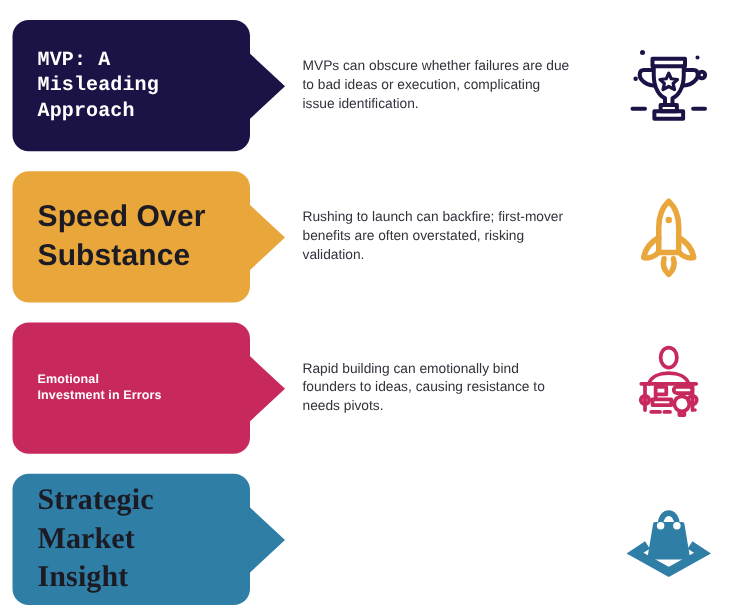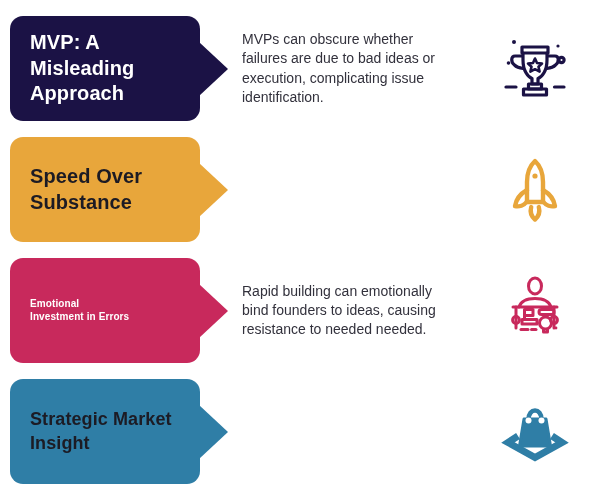--- a/index.html
+++ b/index.html
@@ -9,25 +9,25 @@
   .row{display:flex;align-items:center;height:119px;margin-bottom:2px;}
   .box{position:relative;flex:none;width:190px;height:105px;border-radius:13px;
        background:var(--box);display:flex;align-items:center;
        padding:0 8px 0 20px;box-sizing:border-box;}
   .box::after{content:"";position:absolute;left:calc(100% - 1px);top:50%;
        transform:translateY(-50%);width:0;height:0;
        border-top:27px solid transparent;border-bottom:27px solid transparent;
        border-left:29px solid var(--box);}
   .title{margin:0;font-weight:700;color:var(--title-color);line-height:1.28;
        white-space:pre-line;letter-spacing:.1px;}
-  .row[data-row="0"] .title{font-size:20px;}
-  .row[data-row="1"] .title{font-size:20px;}
+  .row[data-row="0"] .title{font-size:16px;font-family:Liberation Mono, monospace;}
+  .row[data-row="1"] .title{font-size:24px;}
   .row[data-row="2"] .title{font-size:10px;}
-  .row[data-row="3"] .title{font-size:18px;}
-  .desc{width:216px;margin:0 0 0 42px;font-size:14px;line-height:1.36;
+  .row[data-row="3"] .title{font-size:24px;font-family:Liberation Serif, serif;}
+  .desc{width:216px;margin:0 0 0 42px;font-size:11px;line-height:1.36;
        color:#32313c;font-weight:500;}
   .icon-wrap{width:86px;height:86px;margin-left:auto;margin-right:22px;
        display:flex;align-items:center;justify-content:center;color:var(--box);}
   .icon-wrap svg{width:80px;height:80px;display:block;}
 </style>
 </head>
 <body>
 
 <div class="page">
 
@@ -54,37 +54,38 @@
         <path d="M59.5 58 H69"></path>
       </svg>
     </div>
   </section>
 
   <section class="row" data-row="1" style="--box: #e8a63b; --title-color: #1c1b24;">
     <div class="box">
       <h2 class="title">Speed Over
 Substance</h2>
     </div>
+    <p class="desc">Rushing to launch can backfire; first-mover benefits are often overstated, risking validation.</p>
     <div class="icon-wrap">
       <svg viewBox="0 0 80 80" fill="none" stroke="currentColor" stroke-width="4.4" stroke-linecap="round" stroke-linejoin="round">
         <path d="M40 11 C34 16.5 32 24 32 32 V52 H48 V32 C48 24 46 16.5 40 11 Z"></path>
         <circle cx="40" cy="26" r="2.6" fill="currentColor" stroke="none"></circle>
         <path d="M32 40 C25 44 21 50 20 56 C24 57 29 55.5 32 51.5"></path>
         <path d="M48 40 C55 44 59 50 60 56 C56 57 51 55.5 48 51.5"></path>
         <path d="M36.2 57 C34.8 62 36 66 40 69.5 C44 66 45.2 62 43.8 57"></path>
       </svg>
     </div>
   </section>
 
   <section class="row" data-row="2" style="--box: #c8295c; --title-color: #ffffff;">
     <div class="box">
       <h2 class="title">Emotional
 Investment in Errors</h2>
     </div>
-    <p class="desc">Rapid building can emotionally bind founders to ideas, causing resistance to needed needed.</p>
+    <p class="desc">Rapid building can emotionally bind founders to ideas, causing resistance to needs pivots.</p>
     <div class="icon-wrap">
       <svg viewBox="0 0 80 80" fill="none" stroke="currentColor" stroke-width="3" stroke-linecap="round" stroke-linejoin="round">
         <ellipse cx="40" cy="15" rx="6.5" ry="8"></ellipse>
         <path d="M24 36 C26 30 33 27.5 40 27.5 C47 27.5 54 30 56 36"></path>
         <path d="M18 36 H62"></path>
         <path d="M21 36 V57"></path>
         <path d="M59 36 V57"></path>
         <circle cx="21" cy="49" r="3.4"></circle>
         <circle cx="59" cy="49" r="3.4"></circle>
         <rect x="44" y="38.5" width="15" height="5" rx="2.5"></rect>

